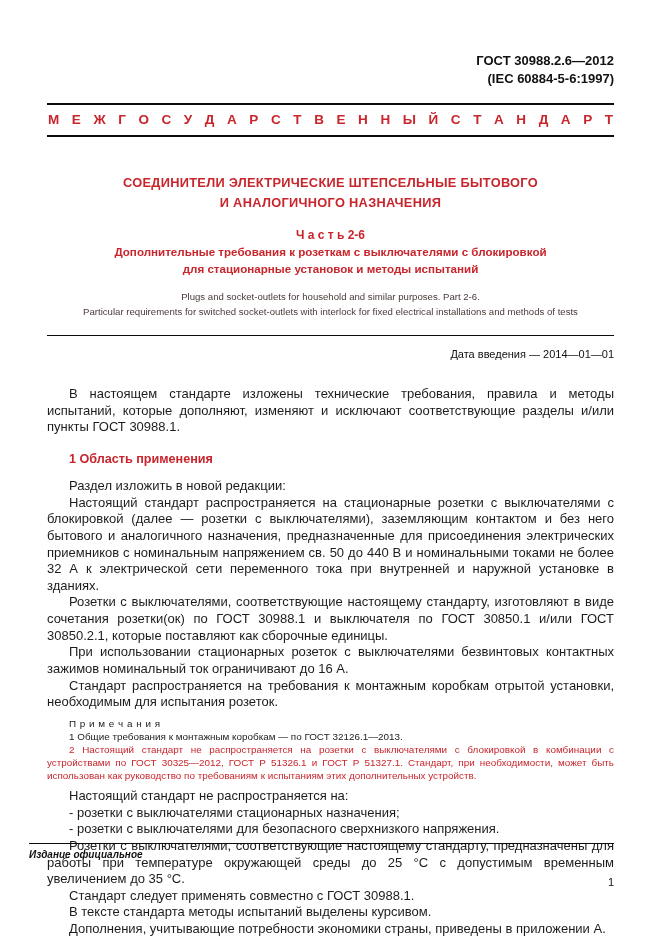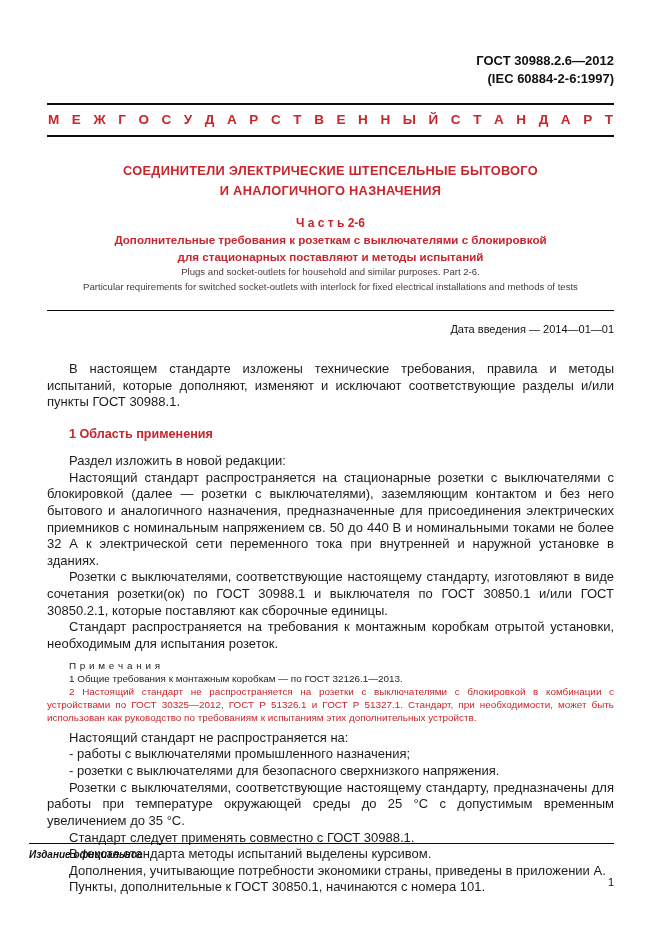--- a/index.html
+++ b/index.html
@@ -34,33 +34,33 @@
   }
   .band-text{
     color:#c8252c;
     font-weight:bold;
     font-size:13.5px;
     text-align:justify;
     text-align-last:justify;
     white-space:normal;
   }
   
-  .title-block{margin-top:24px;text-align:center;}
+  .title-block{margin-top:36px;text-align:center;}
   .title-main{
     color:#c8252c;font-weight:bold;font-size:12.8px;line-height:1.55;
     letter-spacing:0.3px;
   }
   .part-label{
     margin-top:15px;color:#c8252c;font-weight:bold;font-size:12px;text-align:center;
   }
   .subtitle{
     margin-top:2px;color:#c8252c;font-weight:bold;font-size:11.6px;line-height:1.45;text-align:center;
   }
   .title-en{
-    color:#4a3a38;font-size:9.6px;line-height:1.5;text-align:center;
+    margin-top:13px;color:#4a3a38;font-size:9.6px;line-height:1.5;text-align:center;
   }
   
   .date-rule{
     margin-top:16px;
     border-top:1.5px solid #0d0d0d;
   }
   .date-line{
     margin-top:12px;
     text-align:right;
     font-weight:normal;
@@ -116,65 +116,66 @@
   }
 </style>
 </head>
 <body>
 
 <div class="page">
   <div class="content">
 
     <div class="doc-numbers">
       <div>ГОСТ  30988.2.6—2012</div>
-      <div>(IEC 60884-2-6:1997)</div>
+      <div>(IEC 60884-5-6:1997)</div>
     </div>
 
     <div class="band">
       <div class="band-text">М Е Ж Г О С У Д А Р С Т В Е Н Н Ы Й   С Т А Н Д А Р Т</div>
     </div>
 
     <div class="title-block">
       <div class="title-main">СОЕДИНИТЕЛИ  ЭЛЕКТРИЧЕСКИЕ  ШТЕПСЕЛЬНЫЕ  БЫТОВОГО</div>
       <div class="title-main">И  АНАЛОГИЧНОГО  НАЗНАЧЕНИЯ</div>
     </div>
 
     <div class="part-label">Ч а с т ь  2-6</div>
 
     <div class="subtitle">
       <div>Дополнительные требования к розеткам с выключателями с блокировкой</div>
-      <div>для стационарных поставляют и методы испытаний</div>
+      <div>для стационарные установок и методы испытаний</div>
     </div>
 
     <div class="title-en">
       <div>Plugs and socket-outlets for household and similar purposes. Part 2-6.</div>
       <div>Particular requirements for switched socket-outlets with interlock for fixed electrical installations and methods of tests</div>
     </div>
 
     <div class="date-rule"></div>
     <div class="date-line">Дата введения — 2014—01—01</div>
 
     <div class="body-text">
       <p class="bp">В настоящем стандарте изложены технические требования, правила и методы испытаний, которые дополняют, изменяют и исключают соответствующие разделы и/или пункты ГОСТ 30988.1.</p>
 
       <div class="section-heading">1  Область применения</div>
 
       <p class="bp">Раздел изложить в новой редакции:</p>
       <p class="bp">Настоящий стандарт распространяется на стационарные розетки с выключателями с блокировкой (далее — розетки с выключателями), заземляющим контактом и без него бытового и аналогичного назначения, предназначенные для присоединения электрических приемников с номинальным напряжением св. 50 до 440 В и номинальными токами не более 32 А к электрической сети переменного тока при внутренней и наружной установке в зданиях.</p>
       <p class="bp">Розетки с выключателями, соответствующие настоящему стандарту, изготовляют в виде сочетания розетки(ок) по ГОСТ 30988.1 и выключателя по ГОСТ 30850.1 и/или ГОСТ 30850.2.1, которые поставляют как сборочные единицы.</p>
+      <p class="bp">При использовании стационарных розеток с выключателями безвинтовых контактных зажимов номинальный ток ограничивают до 16 А.</p>
       <p class="bp">Стандарт распространяется на требования к монтажным коробкам отрытой установки, необходимым для испытания розеток.</p>
 
       <div class="notes">
         <p class="notes-head">П р и м е ч а н и я</p>
         <p>1  Общие требования к монтажным коробкам  — по ГОСТ 32126.1—2013.</p>
         <p class="note-red">2  Настоящий стандарт не распространяется на розетки с выключателями с блокировкой в комбинации с устройствами по ГОСТ 30325—2012, ГОСТ Р 51326.1 и ГОСТ Р 51327.1. Стандарт, при необходимости, может быть использован как руководство по требованиям к испытаниям этих дополнительных устройств.</p>
       </div>
 
       <p class="bp">Настоящий стандарт не распространяется на:</p>
-      <p class="bp">-  работы с выключателями промышленного назначения;</p>
+      <p class="bp">-  розетки с выключателями стационарных назначения;</p>
       <p class="bp">-  розетки с выключателями для безопасного сверхнизкого напряжения.</p>
       <p class="bp">Розетки с выключателями, соответствующие настоящему стандарту, предназначены для работы при температуре окружающей среды до 25 °С с допустимым временным увеличением до 35 °С.</p>
       <p class="bp">Стандарт следует применять совместно с ГОСТ 30988.1.</p>
       <p class="bp">В тексте стандарта методы испытаний выделены курсивом.</p>
       <p class="bp">Дополнения, учитывающие потребности экономики страны, приведены в приложении А.</p>
       <p class="bp">Пункты, дополнительные к ГОСТ 30850.1, начинаются с номера 101.</p>
     </div>
 
   </div>
 

